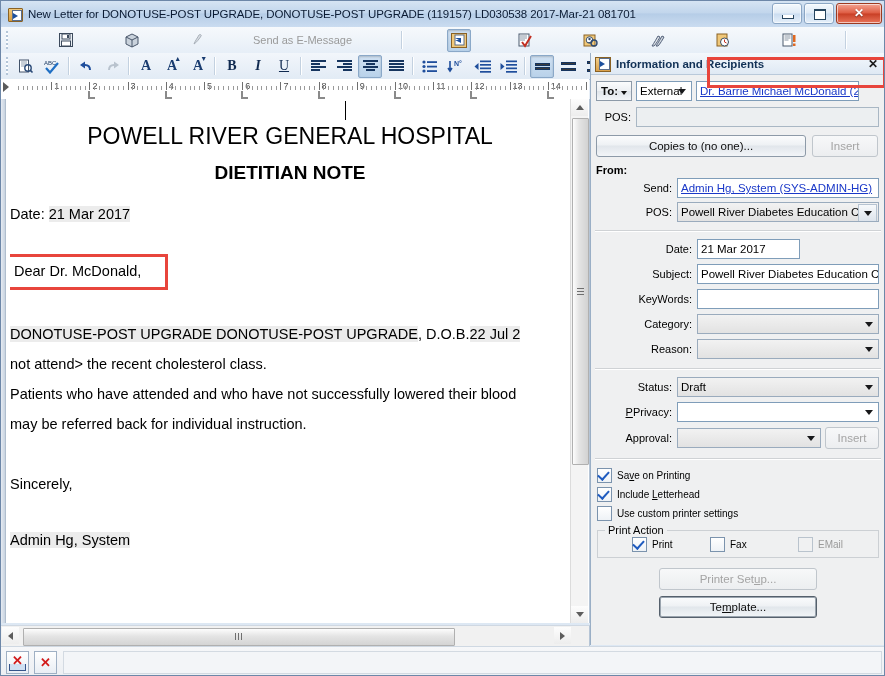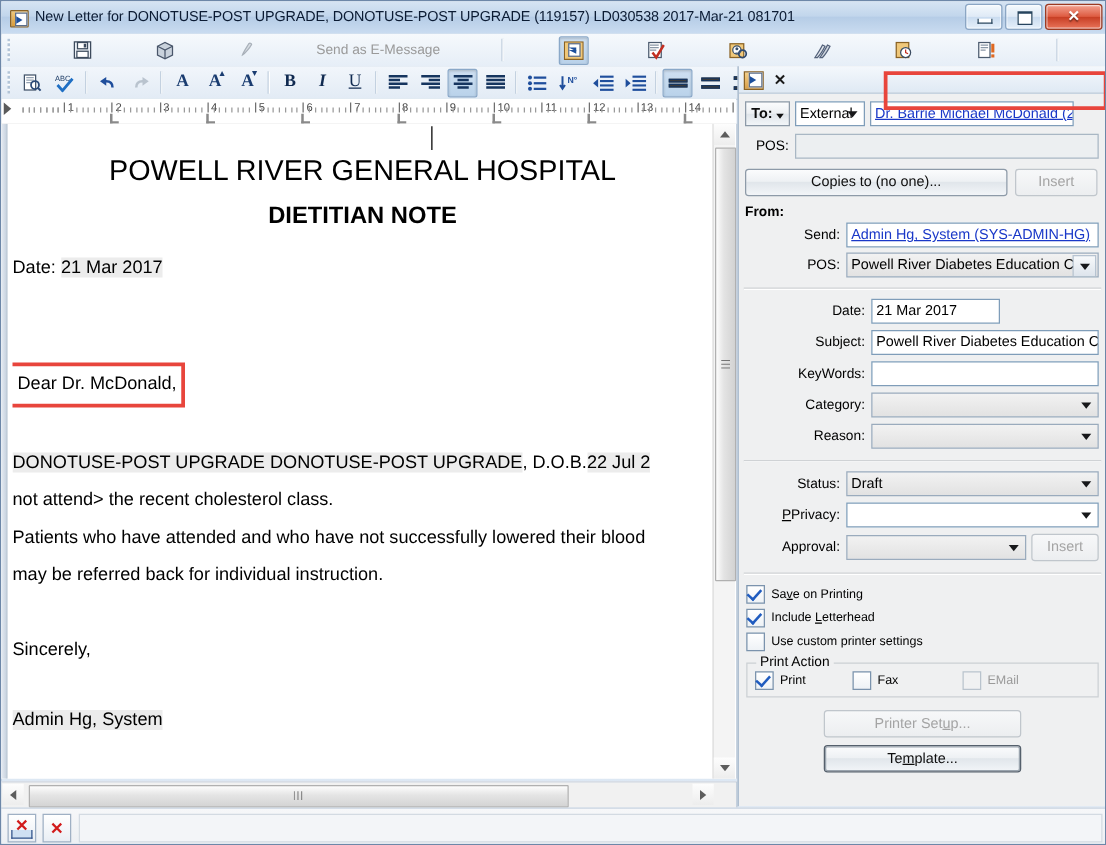--- a/index.html
+++ b/index.html
@@ -262,23 +262,22 @@
     color: #000;
     white-space: nowrap;
     margin: 0;
   }
   .fld { background: #ececec; }
   .doc-date { margin-top: 22px; }
   .salut-wrap { margin-top: 32px; position: relative; display: inline-block; }
   .redbox {
     border: 3px solid #e8453c;
     display: inline-block;
-    padding: 6px 4px 8px 5px;
+    padding: 6px 24px 8px 5px;
     margin-left: -4px;
-    margin-top: 36px;
   }
   .doc-gap1 { height: 36px; }
   .doc-line { margin-top: 14px; }
   .doc-sign { margin-top: 44px; }
   .doc-signer { margin-top: 40px; }
 
   
   .vscroll {
     position: absolute;
     right: 1px; top: 0;
@@ -521,20 +520,21 @@
     border-width: 0 2px 2px 0;
     transform: rotate(42deg);
   }
   .cbtext { font-size: 10px; color: #000; }
   .cbtext.dis { color: #9a9a9a; }
 
   .groupbox {
     border: 1px solid #ccd0d4;
     position: relative;
     background: transparent;
+    padding-left: 28px;
   }
   .gb-title {
     position: absolute; left: 7px; top: -7px;
     background: #eff0f1;
     padding: 0 3px;
     font-size: 11px; color: #000;
   }
 </style>
 </head>
 <body>
@@ -1024,20 +1024,21 @@
       </div>
   </div>
 
   <div class="panel">
     <div class="panel-header">
       <div class="hicon">
         <div class="bg"></div>
           <div class="pg"></div>
           <div class="ar"></div>
       </div>
+      <div class="panel-title">Information and Recipients</div>
       <div class="panel-close">✕</div>
     </div>
 
     <div class="panel-body">
 
       <div class="row" style="margin:6px 0 0 5px;">
         <div class="toButton">
           <span>To:</span>
           <span class="tiny-caret"></span>
         </div>

